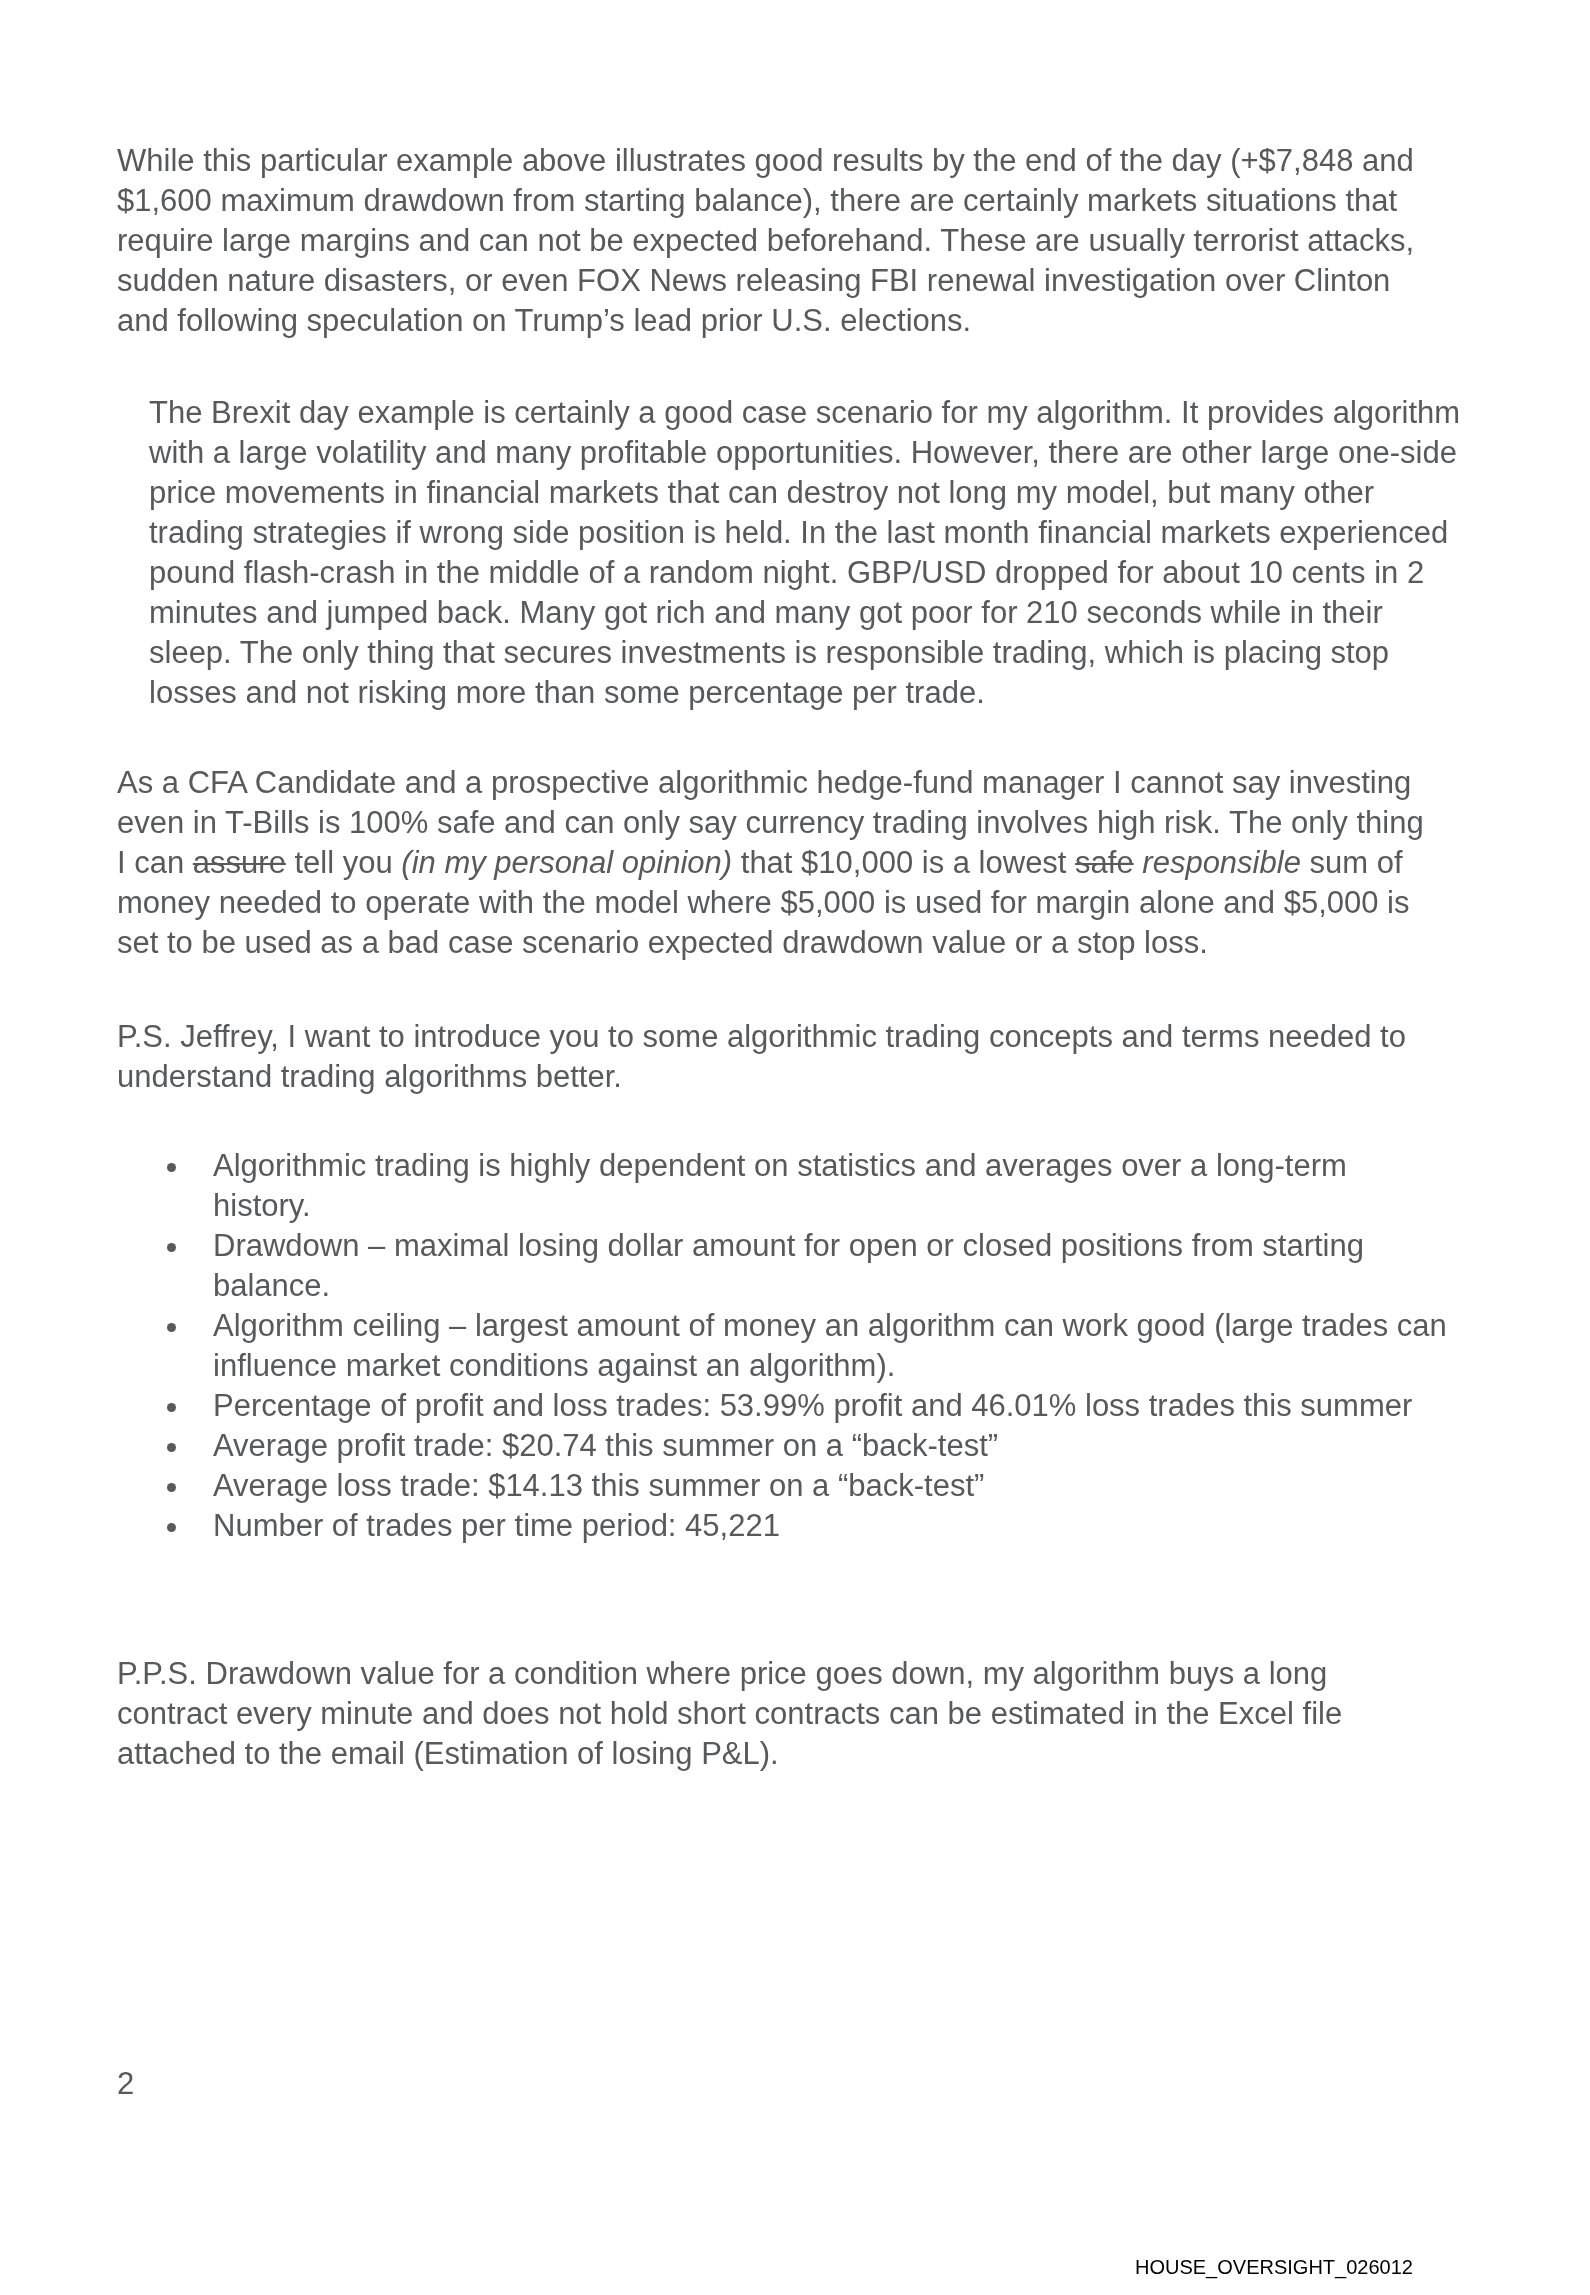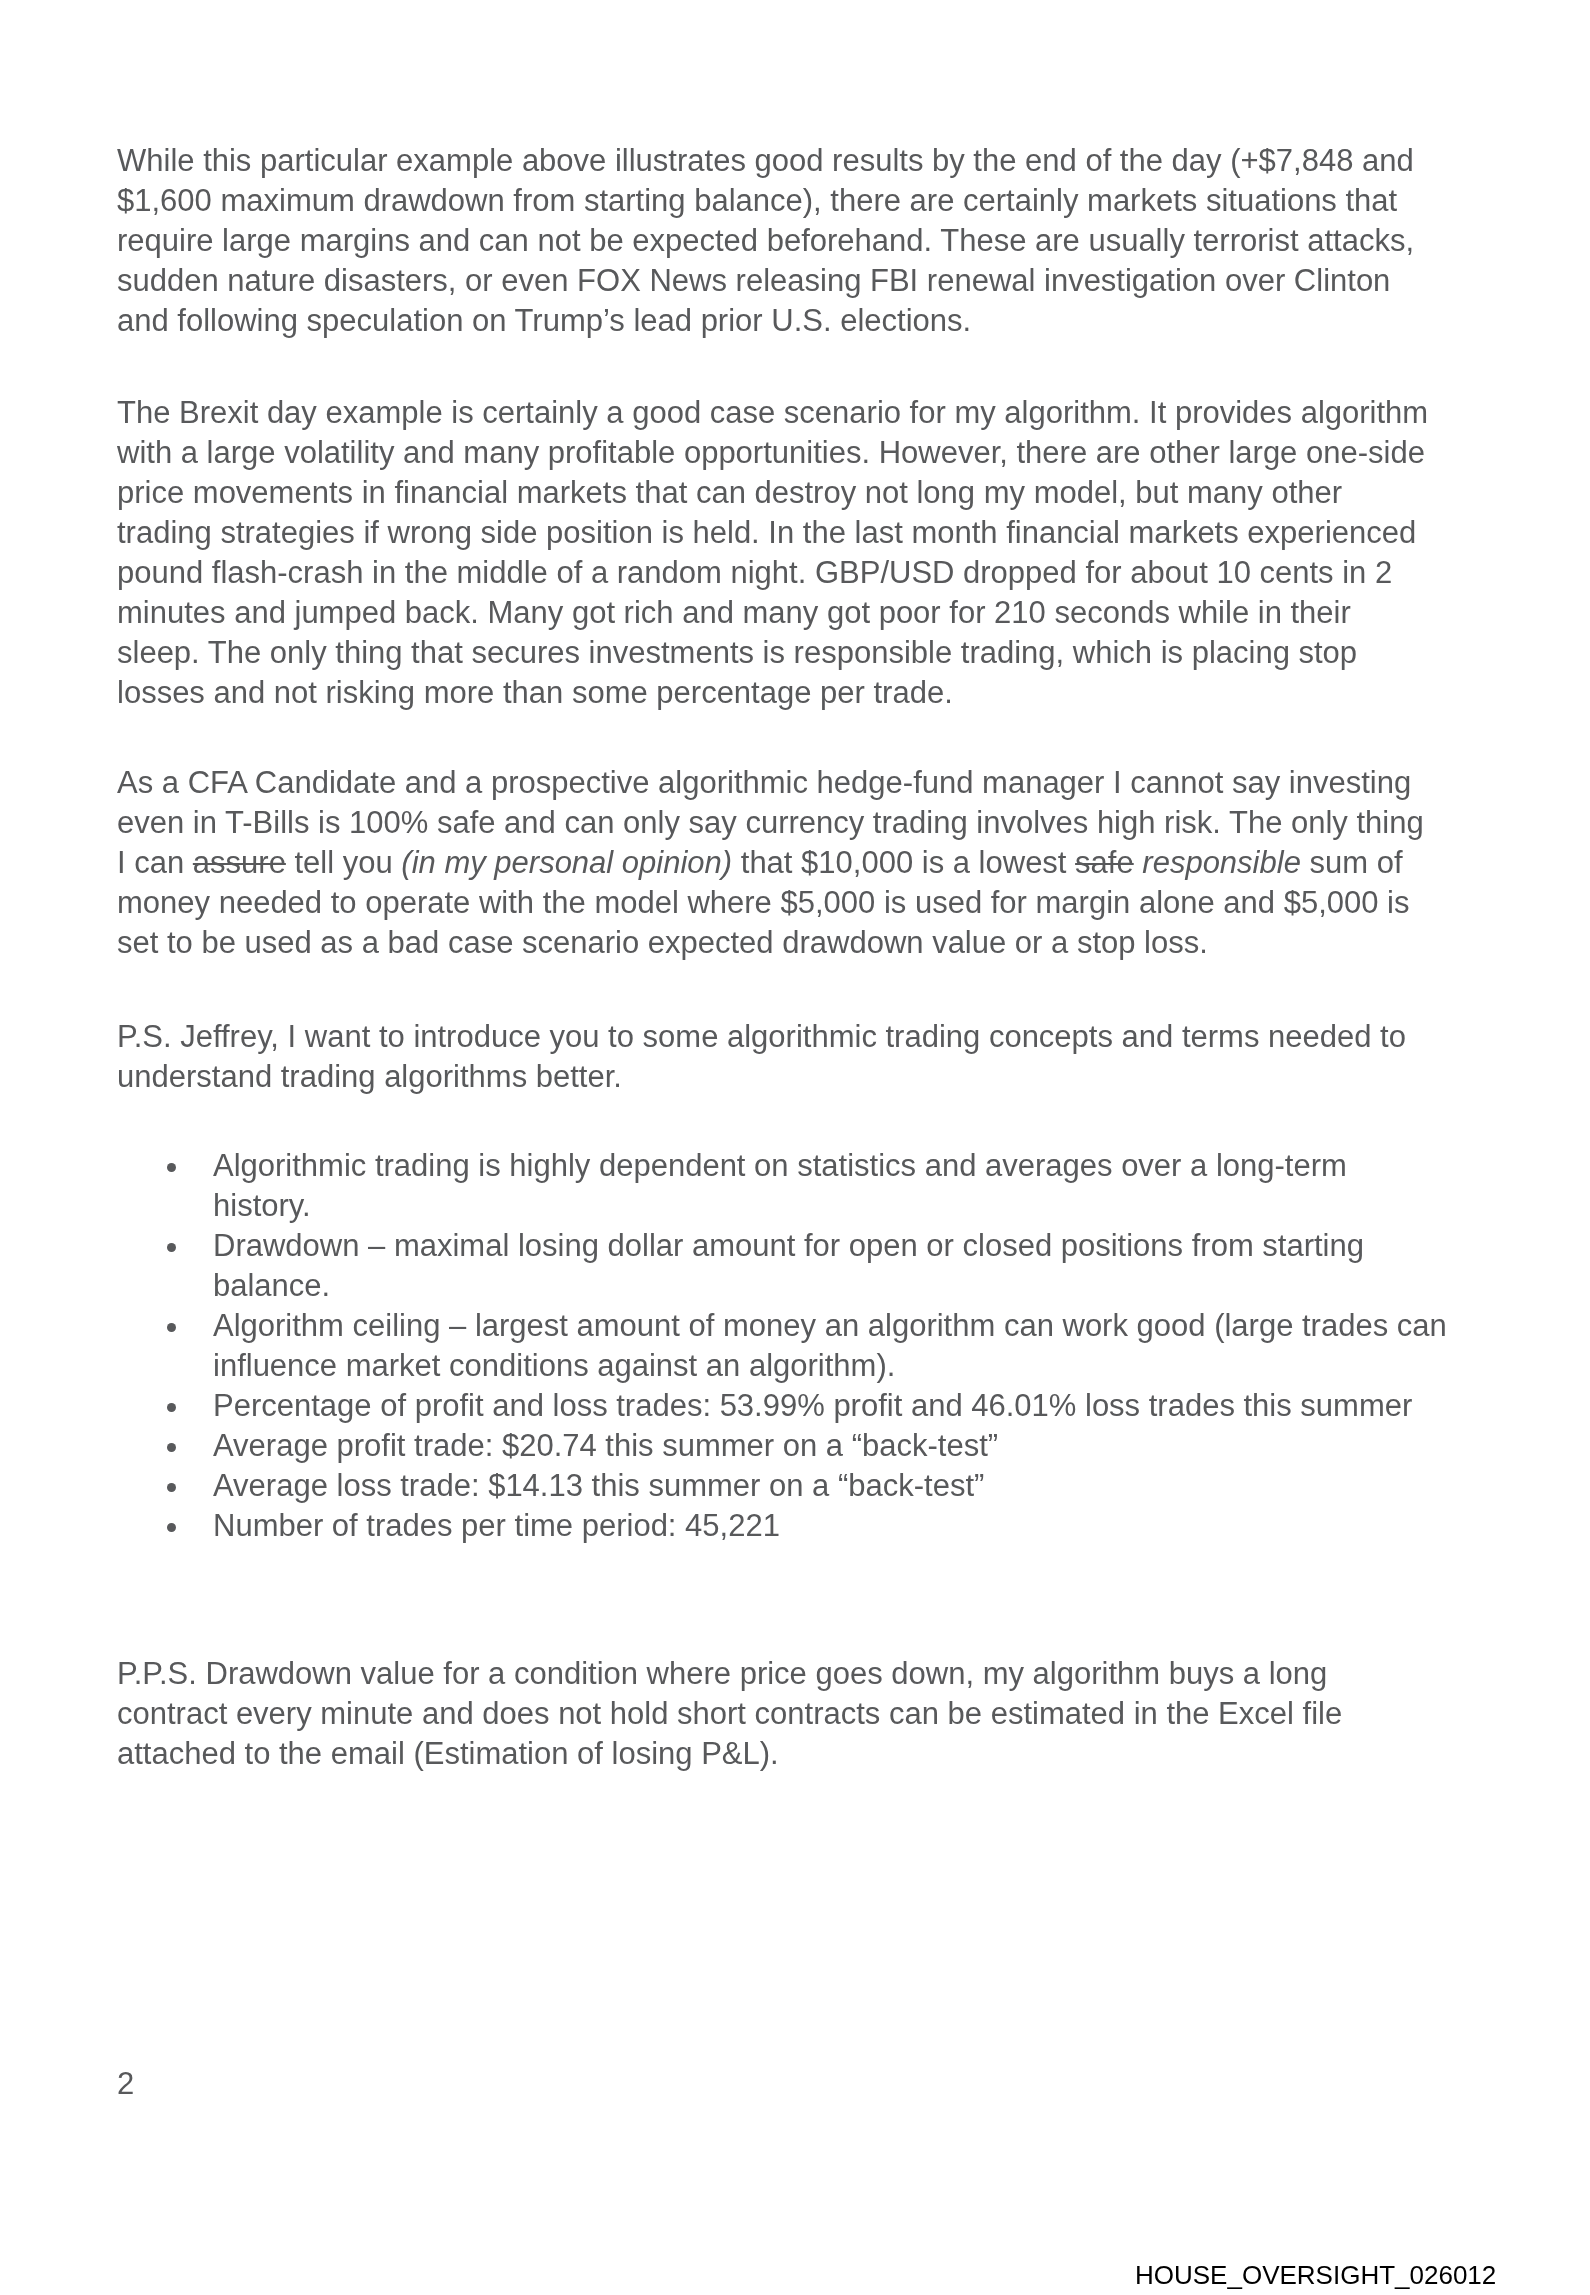--- a/index.html
+++ b/index.html
@@ -16,37 +16,37 @@
   .bullets { left: 117px; }
   .bullet-item { position: relative; padding-left: 96px; }
   .bullet-dot {
     position: absolute; left: 50px; top: 17.3px;
     width: 9px; height: 9px; border-radius: 50%; background: #58595b;
   }
   .page-number { left: 117px; }
   .footer {
     position: absolute; left: 1135px; top: 2247px;
     font-family: "Liberation Sans", sans-serif;
-    font-size: 26px; line-height: 40px; color: #000000; white-space: nowrap; margin-top: 8px;
+    font-size: 20px; line-height: 40px; color: #000000; white-space: nowrap;
   }
 </style>
 </head>
 <body>
 
 <div class="page">
 
   <div class="block" style="top:141px;">
     <div class="line">While this particular example above illustrates good results by the end of the day (+$7,848 and</div>
     <div class="line">$1,600 maximum drawdown from starting balance), there are certainly markets situations that</div>
     <div class="line">require large margins and can not be expected beforehand. These are usually terrorist attacks,</div>
     <div class="line">sudden nature disasters, or even FOX News releasing FBI renewal investigation over Clinton</div>
     <div class="line">and following speculation on Trump’s lead prior U.S. elections.</div>
   </div>
 
-  <div class="block" style="top:393px;">
+  <div class="block" style="top:393px;margin-left:32px;">
     <div class="line">The Brexit day example is certainly a good case scenario for my algorithm. It provides algorithm</div>
     <div class="line">with a large volatility and many profitable opportunities. However, there are other large one-side</div>
     <div class="line">price movements in financial markets that can destroy not long my model, but many other</div>
     <div class="line">trading strategies if wrong side position is held. In the last month financial markets experienced</div>
     <div class="line">pound flash-crash in the middle of a random night. GBP/USD dropped for about 10 cents in 2</div>
     <div class="line">minutes and jumped back. Many got rich and many got poor for 210 seconds while in their</div>
     <div class="line">sleep. The only thing that secures investments is responsible trading, which is placing stop</div>
     <div class="line">losses and not risking more than some percentage per trade.</div>
   </div>
 

